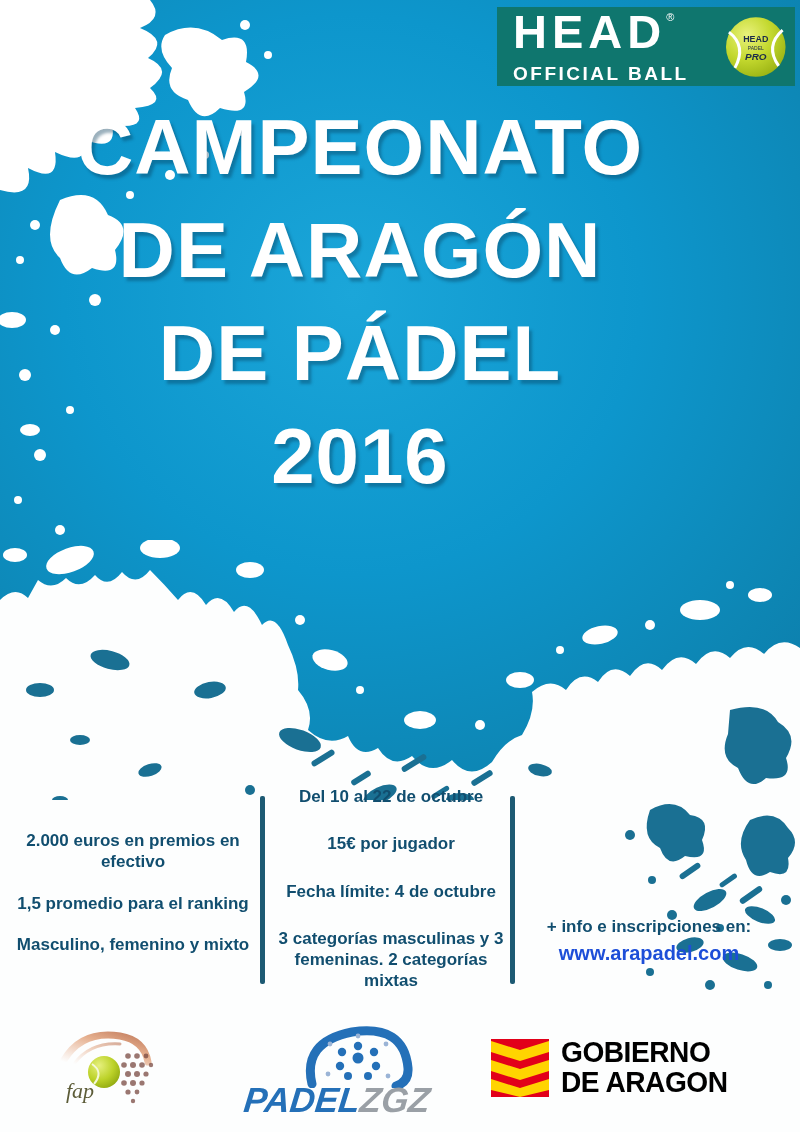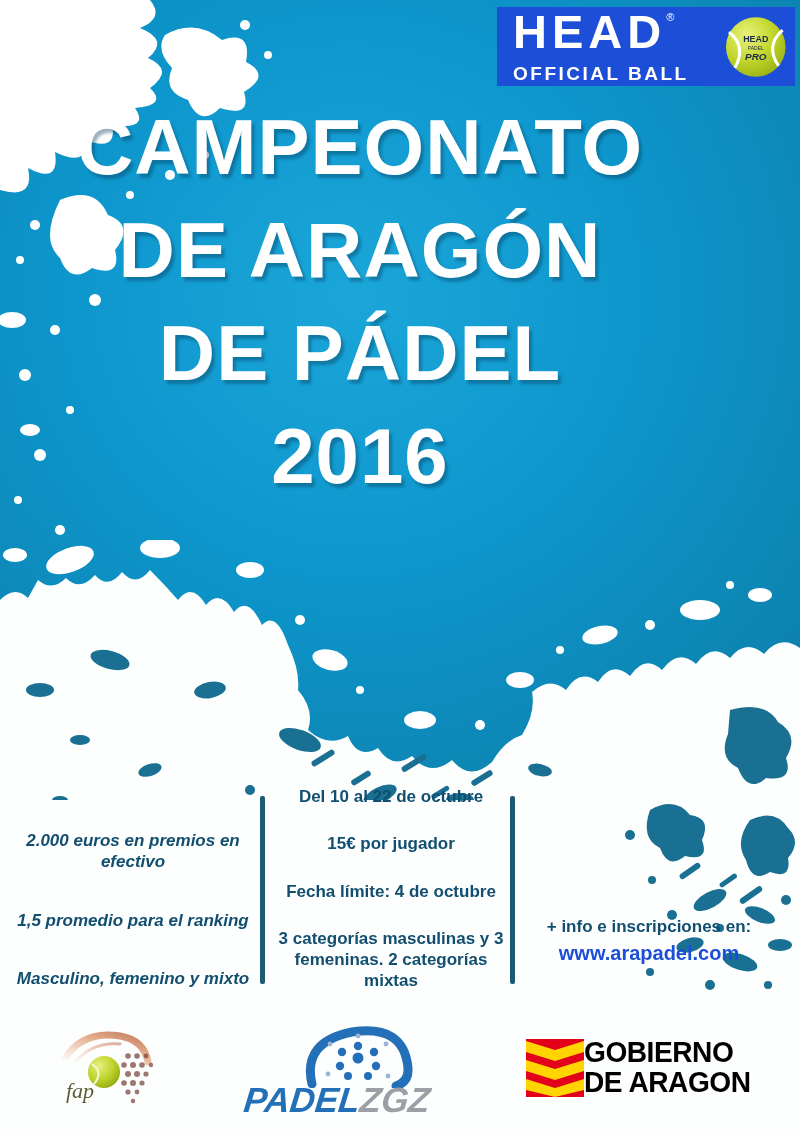--- a/index.html
+++ b/index.html
@@ -13,21 +13,21 @@
     background:
       radial-gradient(ellipse 95% 65% at 44% 26%, #1ba6d9 0%, #0d96cc 38%, #0d86b4 68%, #0c74a0 100%);
     z-index:0;
   }
   svg.layer { position:absolute; z-index:2; }
   svg.players { z-index:1; }
 
   
   .head-box {
     position:absolute; left:497px; top:7px; width:298px; height:79px;
-    background:#1d4ed8; z-index:4; display:flex; align-items:center; padding:0 8px 0 16px;
+    background:#0f766e; z-index:4; display:flex; align-items:center; padding:0 8px 0 16px;
   }
   .head-text { display:flex; flex-direction:column; line-height:1; width:212px; }
   .head-brand-row { display:flex; align-items:flex-start; }
   .head-brand { color:#fff; font-weight:bold; font-size:47px; letter-spacing:5px; line-height:0.95; font-stretch:condensed; }
   .head-reg { color:#fff; font-size:11px; margin-top:2px; }
   .head-sub { color:#fff; font-weight:bold; font-size:19px; letter-spacing:2.5px; margin-top:9px; }
   .head-ball { width:62px; height:62px; margin-left:2px; }
 
   
   .title {
@@ -37,34 +37,34 @@
   .title .line {
     font-size:78px; line-height:103px; letter-spacing:1px;
     text-shadow:3px 4px 3px rgba(8,60,90,0.40);
   }
 
   
   .white-bottom { position:absolute; left:0; top:800px; width:800px; height:332px; background:#fdfefe; z-index:3; }
 
   .info { position:absolute; left:0; top:0; width:800px; height:1132px; z-index:5; color:#114e6f; }
   .col { position:absolute; display:flex; flex-direction:column; text-align:center; font-weight:bold; font-size:17px; line-height:1.25; }
-  .col-left   { left:8px;   top:830px; width:250px; gap:37px;font-style:italic; }
+  .col-left   { left:8px;   top:830px; width:250px; gap:20px; }
   .col-middle { left:272px; top:786px; width:238px; gap:26px; }
   .col-right  { left:522px; top:916px; width:254px; gap:4px;text-align:center; }
   .divider { position:absolute; width:5px; height:188px; top:796px; background:#1d5a73; border-radius:2px; }
   .div1 { left:260px; } .div2 { left:510px; }
   .weblink { color:#1d4ed8; font-size:20px; font-weight:bold; text-decoration:none; }
 
   
   .fap-logo { position:absolute; left:52px; top:1026px; z-index:6; }
   .pzgz { position:absolute; left:192px; top:1024px; width:290px; height:100px; z-index:6; }
   .pzgz-racket { position:absolute; left:108px; top:2px; }
   .pzgz-text { position:absolute; left:0; top:56px; width:290px; text-align:center; font-style:italic; font-weight:bold; font-size:35px; letter-spacing:0; transform:skewX(-6deg); }
   .pzgz-blue { color:#2470b8; } .pzgz-gray { color:#9aa0a6; }
-  .gob { position:absolute; left:526px; top:1038px; z-index:6; display:flex; align-items:center; gap:0; }
+  .gob { position:absolute; left:491px; top:1038px; z-index:6; display:flex; align-items:center; gap:12px; }
   .gob-text { color:#000; font-weight:bold; font-size:29px; line-height:1.02; letter-spacing:-0.5px; transform:scaleX(0.97); transform-origin:left; }
 </style>
 </head>
 <body>
 
 <div class="poster">
 
   <div class="bg"></div>
 
   

